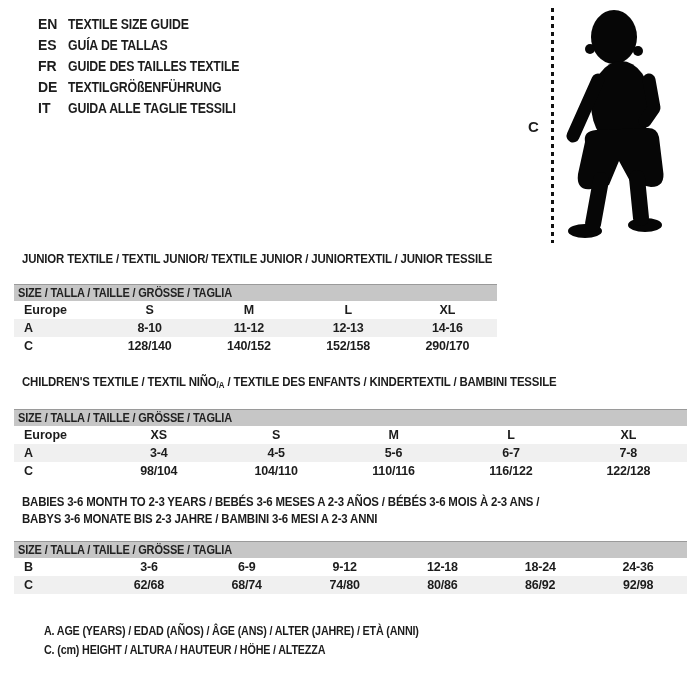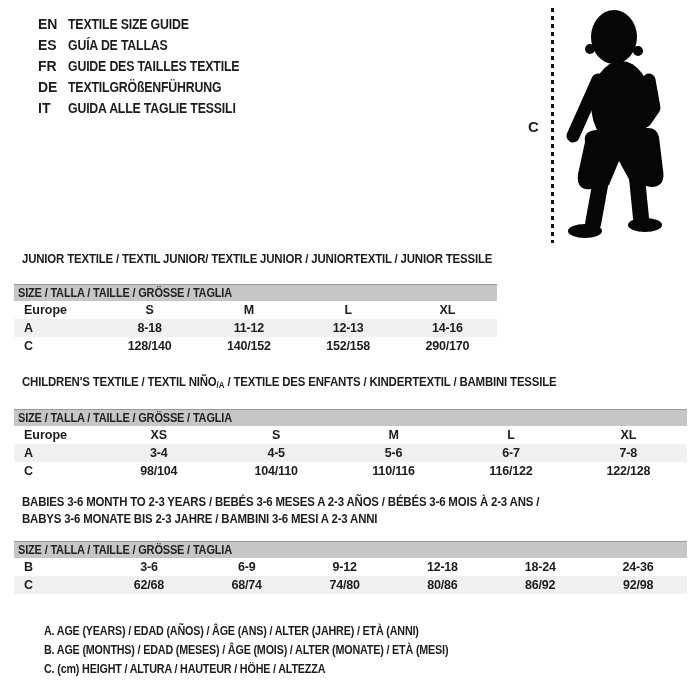--- a/index.html
+++ b/index.html
@@ -111,21 +111,21 @@
     </div>
     <div class="trow">
       <span class="tlabel">Europe</span>
       <span class="tcell">S</span>
       <span class="tcell">M</span>
       <span class="tcell">L</span>
       <span class="tcell">XL</span>
     </div>
     <div class="trow shaded">
       <span class="tlabel">A</span>
-      <span class="tcell">8-18</span>
+      <span class="tcell">8-10</span>
       <span class="tcell">11-12</span>
       <span class="tcell">12-13</span>
       <span class="tcell">14-16</span>
     </div>
     <div class="trow">
       <span class="tlabel">C</span>
       <span class="tcell">128/140</span>
       <span class="tcell">140/152</span>
       <span class="tcell">152/158</span>
       <span class="tcell">290/170</span>
@@ -192,17 +192,16 @@
       <span class="tcell">68/74</span>
       <span class="tcell">74/80</span>
       <span class="tcell">80/86</span>
       <span class="tcell">86/92</span>
       <span class="tcell">92/98</span>
     </div>
   </div>
 
   <div class="notes">
     <div class="note-line"><span class="cond">A. AGE (YEARS) / EDAD (AÑOS) / ÂGE (ANS) / ALTER (JAHRE) / ETÀ (ANNI)</span></div>
-    <div class="note-line"><span class="cond">B. AGE (MONTHS) / EDAD (MESES) / ÂGE (MOIS) / ALTER (MONATE) / ETÀ (MESI)</span></div>
     <div class="note-line"><span class="cond">C. (cm) HEIGHT / ALTURA / HAUTEUR / HÖHE / ALTEZZA</span></div>
   </div>
 
 </div>
 
 </body></html>

